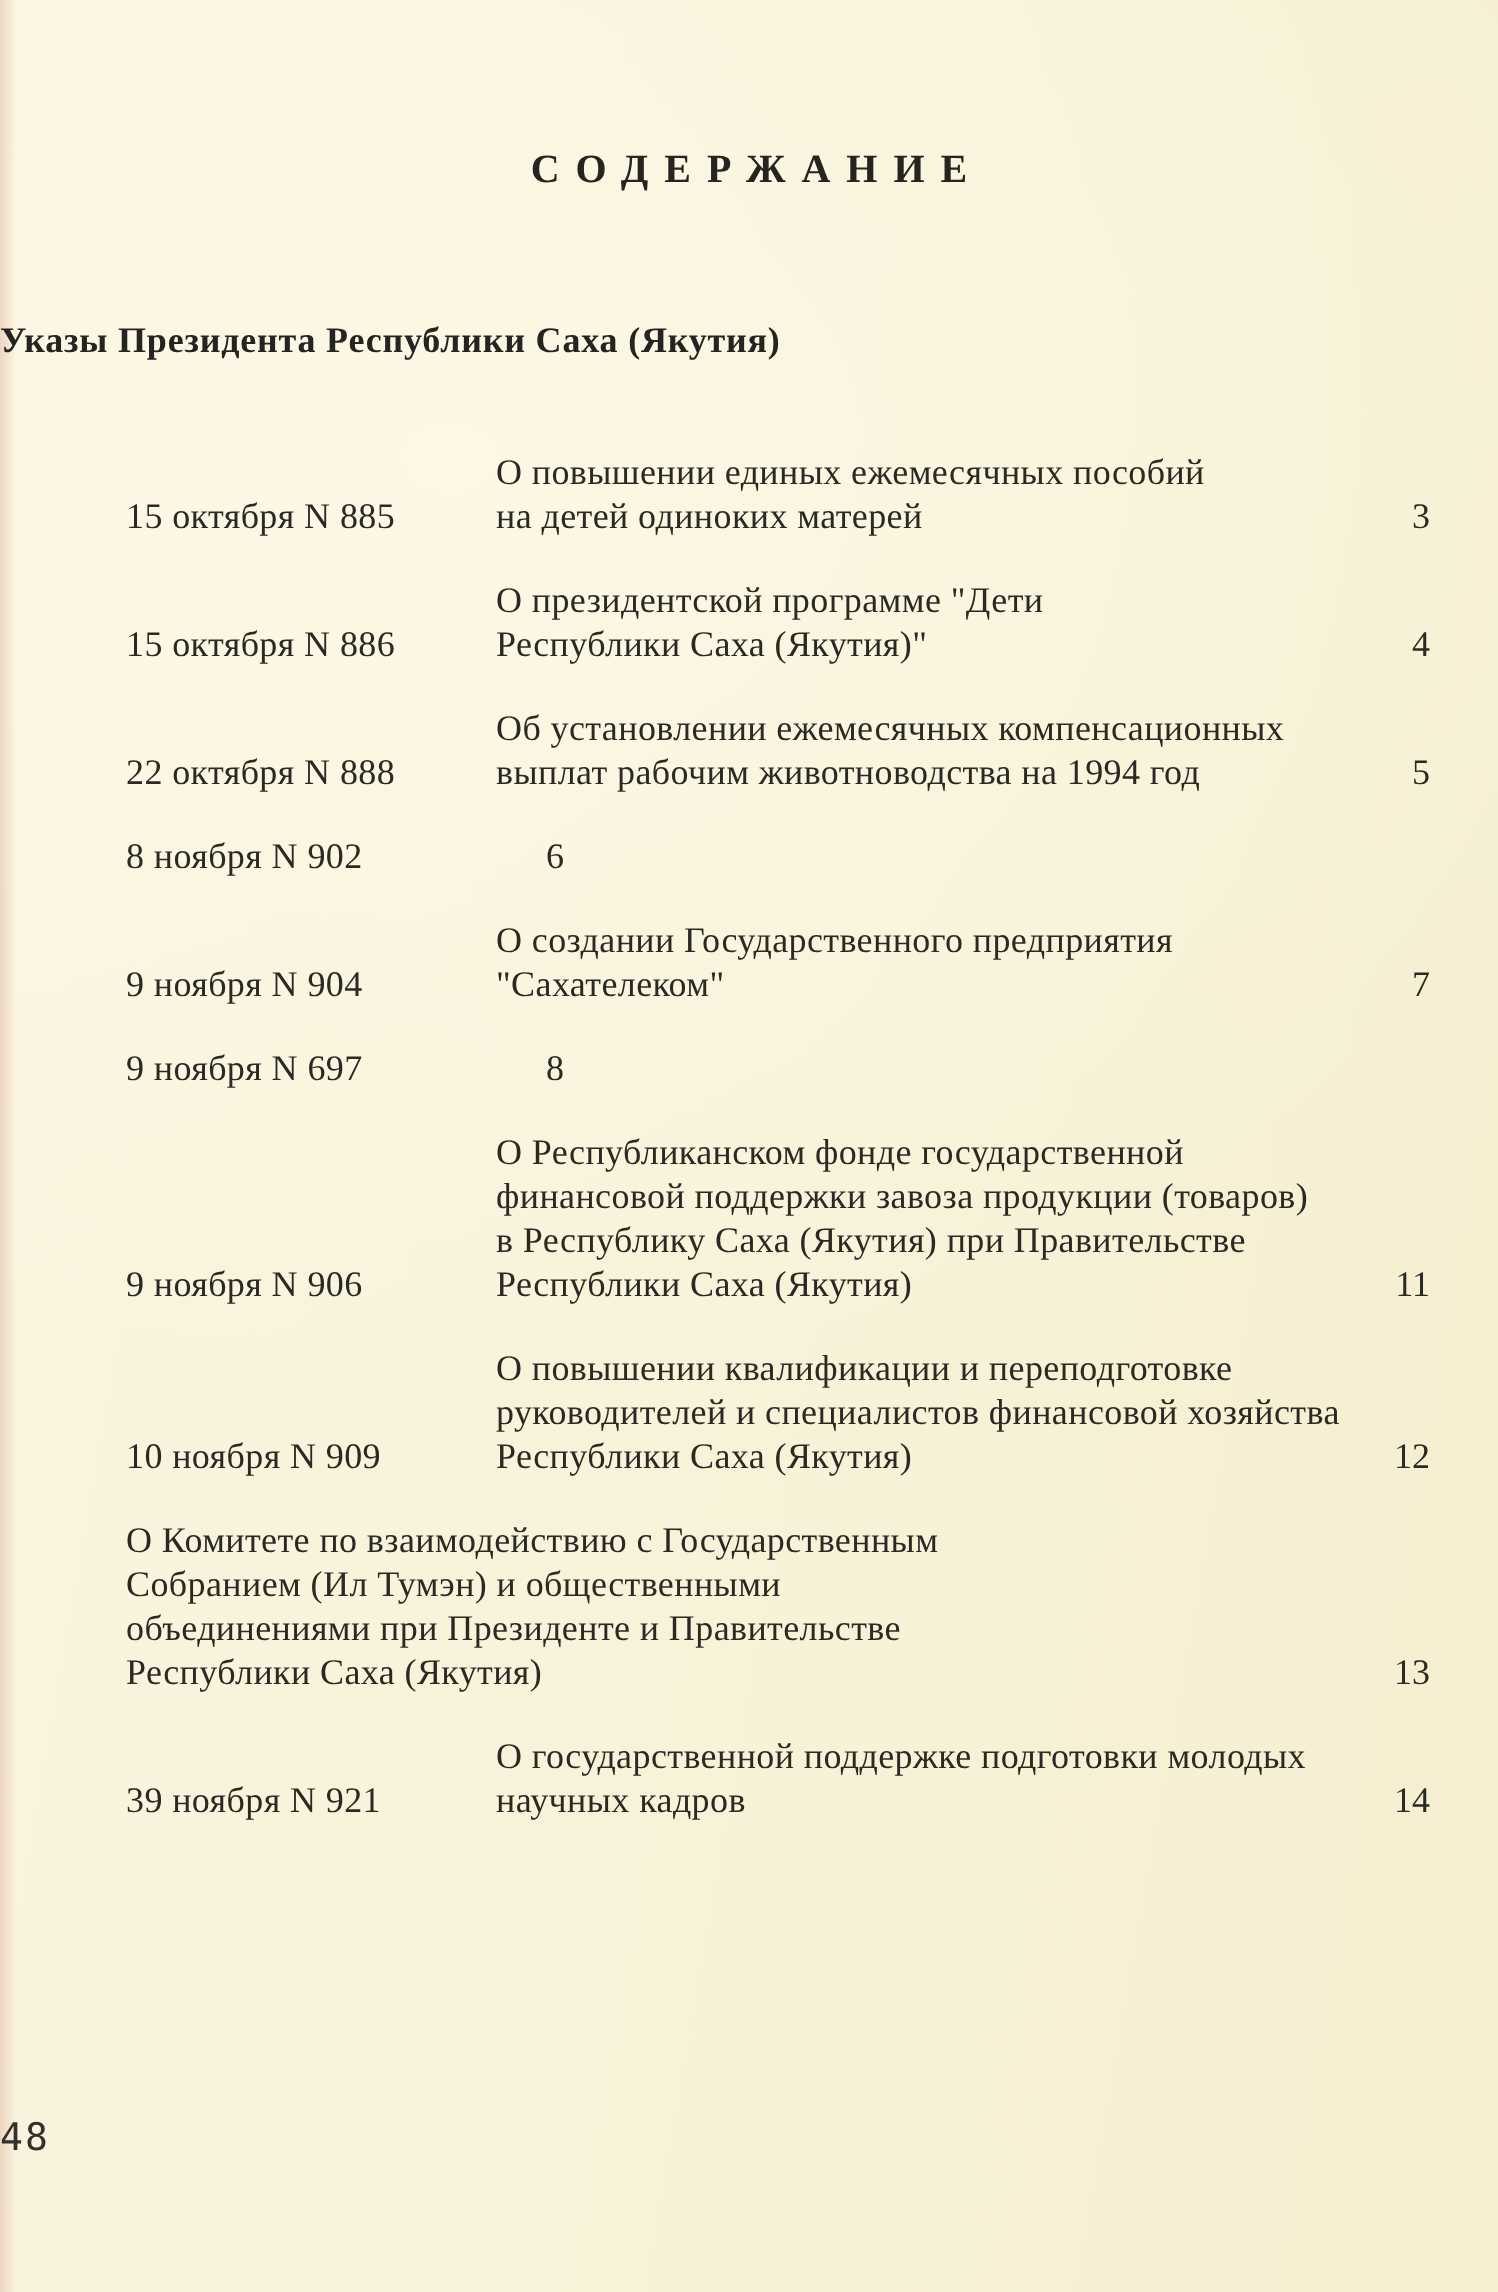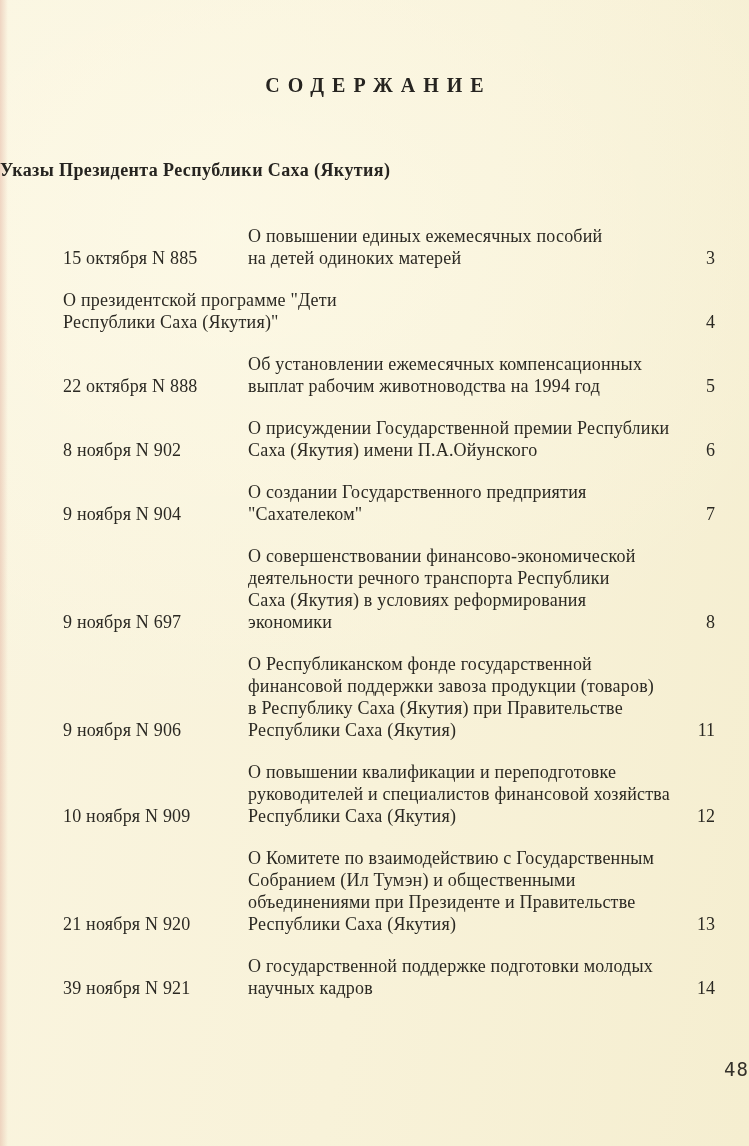--- a/index.html
+++ b/index.html
@@ -75,21 +75,21 @@
     flex: 0 0 auto;
     align-self: flex-end;
     margin-left: 12px;
     text-align: right;
     min-width: 22px;
   }
   .folio {
     position: absolute;
     top: 1058px;
     left: 0; right: 0;
-    text-align: right;
+    text-align: left;
     font-size: 19px;
     letter-spacing: 1px;
     color: #34312a;
     font-family: "DejaVu Sans Mono", "Liberation Mono", monospace;
   }
 </style>
 </head>
 <body>
 
 <div class="page">
@@ -98,67 +98,61 @@
   <div class="subheading">Указы Президента Республики Саха (Якутия)</div>
 
   <div class="toc" id="toc-entries">
       <div class="entry">
         <div class="entry-date">15 октября N 885</div>
         <div class="entry-title">О повышении единых ежемесячных пособий
 на детей одиноких матерей</div>
         <div class="entry-page">3</div>
       </div>
       <div class="entry">
+        <div class="entry-date">15 октября N 886</div>
         <div class="entry-title">О президентской программе "Дети
 Республики Саха (Якутия)"</div>
         <div class="entry-page">4</div>
       </div>
       <div class="entry">
         <div class="entry-date">22 октября N 888</div>
         <div class="entry-title">Об установлении ежемесячных компенсационных
 выплат рабочим животноводства на 1994 год</div>
         <div class="entry-page">5</div>
       </div>
       <div class="entry">
         <div class="entry-date">8 ноября N 902</div>
-        <div class="entry-title">О присуждении Государственной премии Республики
-Саха (Якутия) имени П.А.Ойунского</div>
         <div class="entry-page">6</div>
       </div>
       <div class="entry">
         <div class="entry-date">9 ноября N 904</div>
         <div class="entry-title">О создании Государственного предприятия
 "Сахателеком"</div>
         <div class="entry-page">7</div>
       </div>
       <div class="entry">
         <div class="entry-date">9 ноября N 697</div>
-        <div class="entry-title">О совершенствовании финансово-экономической
-деятельности речного транспорта Республики
-Саха (Якутия) в условиях реформирования
-экономики</div>
         <div class="entry-page">8</div>
       </div>
       <div class="entry">
         <div class="entry-date">9 ноября N 906</div>
         <div class="entry-title">О Республиканском фонде государственной
 финансовой поддержки завоза продукции (товаров)
 в Республику Саха (Якутия) при Правительстве
 Республики Саха (Якутия)</div>
         <div class="entry-page">11</div>
       </div>
       <div class="entry">
         <div class="entry-date">10 ноября N 909</div>
         <div class="entry-title">О повышении квалификации и переподготовке
 руководителей и специалистов финансовой хозяйства
 Республики Саха (Якутия)</div>
         <div class="entry-page">12</div>
       </div>
       <div class="entry">
-        <div class="entry-date">21 ноября N 920</div>
         <div class="entry-title">О Комитете по взаимодействию с Государственным
 Собранием (Ил Тумэн) и общественными
 объединениями при Президенте и Правительстве
 Республики Саха (Якутия)</div>
         <div class="entry-page">13</div>
       </div>
       <div class="entry">
         <div class="entry-date">39 ноября N 921</div>
         <div class="entry-title">О государственной поддержке подготовки молодых
 научных кадров</div>

